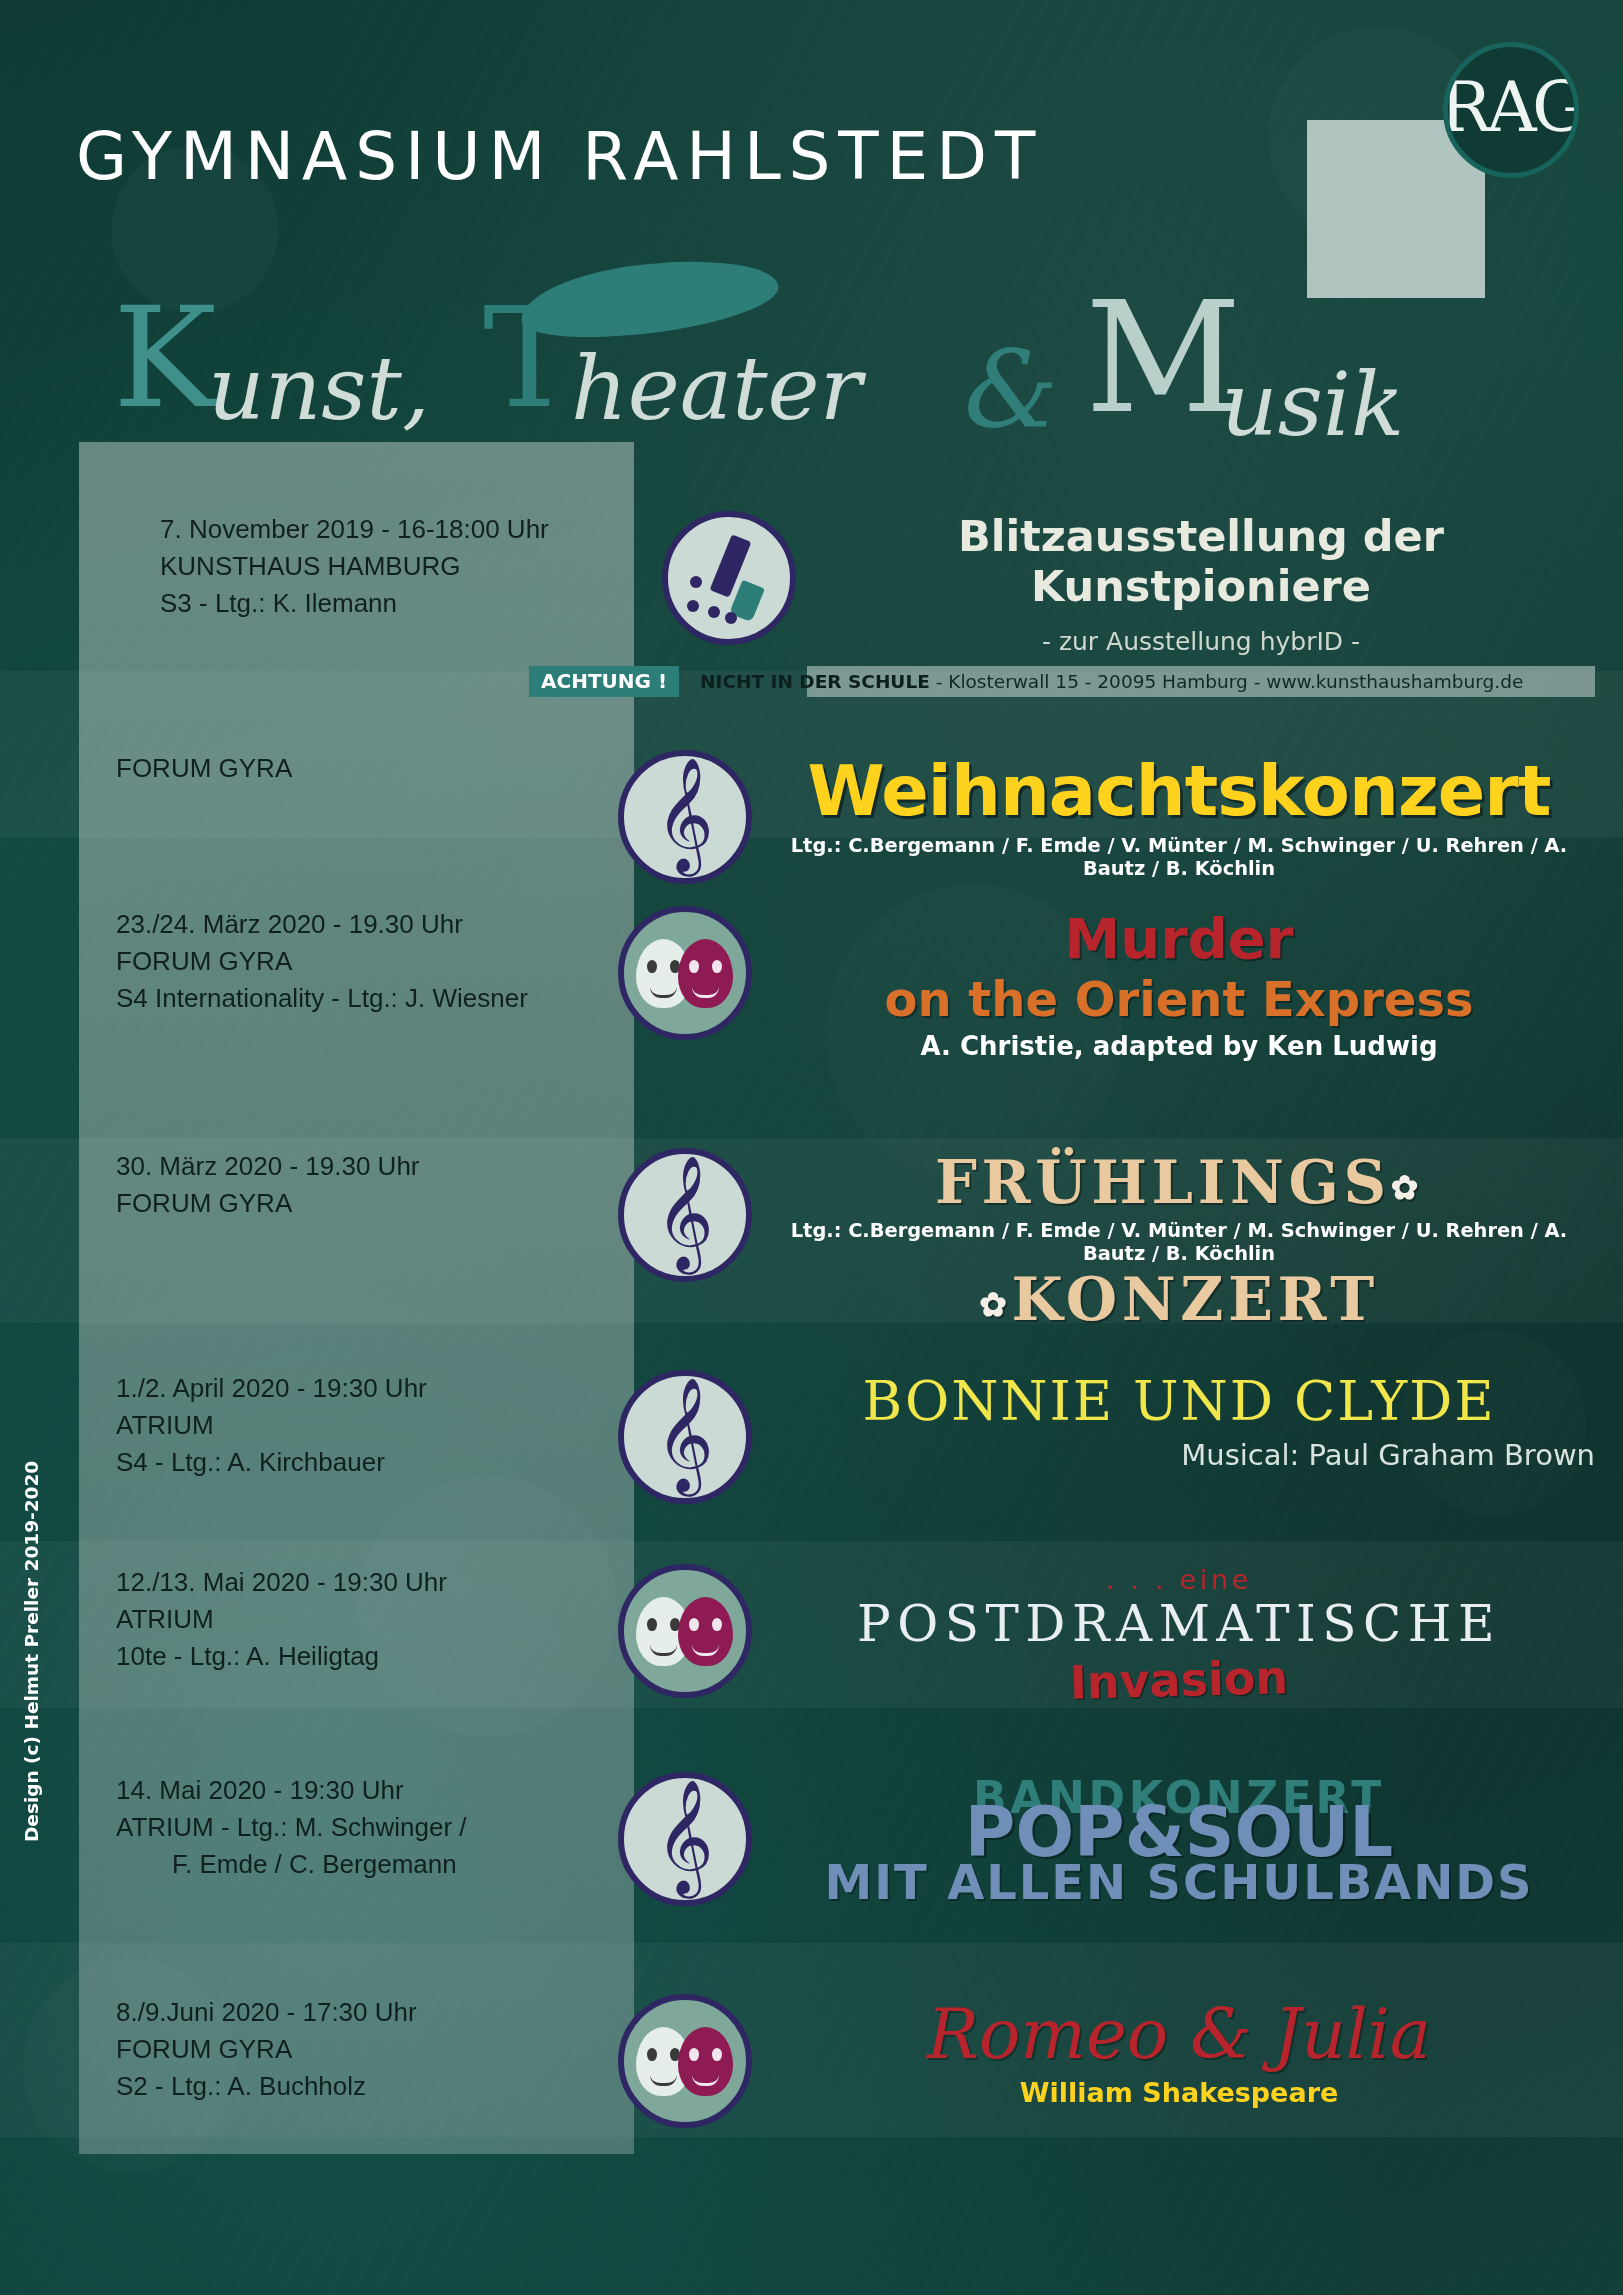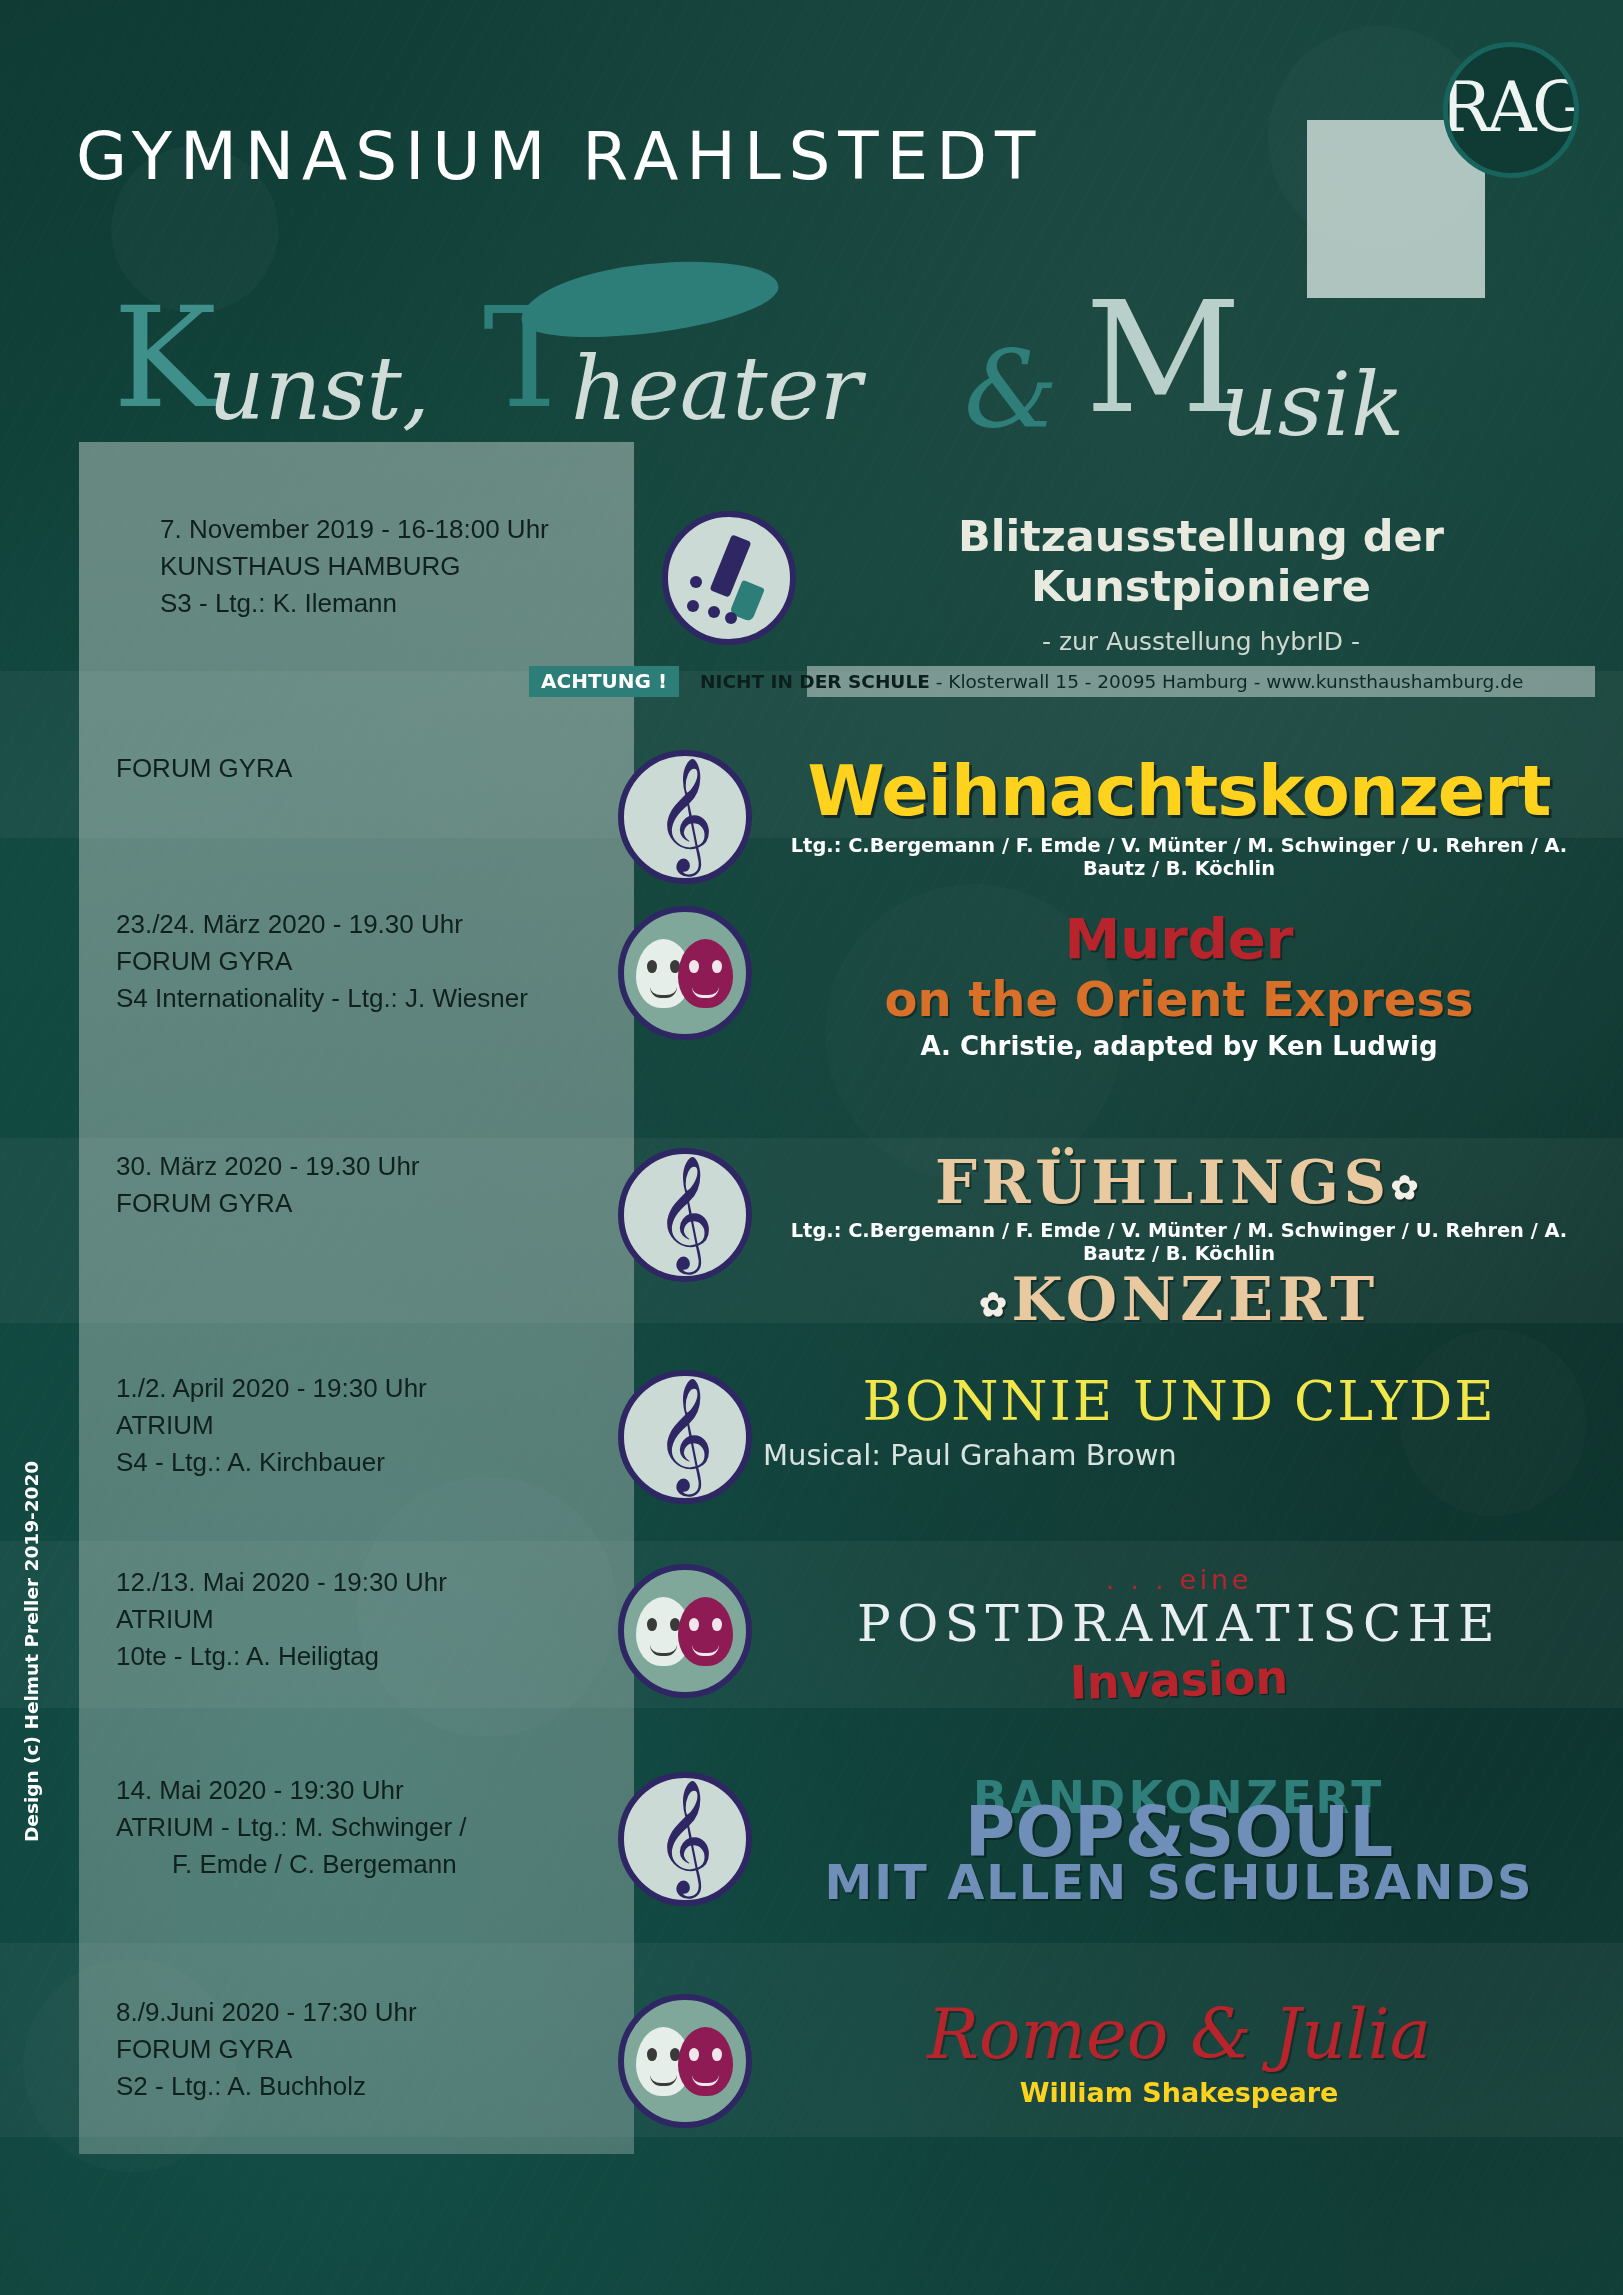--- a/index.html
+++ b/index.html
@@ -246,21 +246,21 @@
     font-family: "DejaVu Serif", serif;
     text-shadow: 1.9px 1.9px 0 rgba(0,0,0,0.35);
   }
   .flower { color: #f3eee6; font-size: 33px; vertical-align: middle; }
 
   
   .e5-l1 {
     color: #f2e74a; font-size: 54px; text-align: center; letter-spacing: 1.9px;
     font-family: "DejaVu Serif", serif;
   }
-  .e5-l2 { color: #d8e2de; font-size: 29px; text-align: left; margin-top: 4.6px;
+  .e5-l2 { color: #d8e2de; font-size: 29px; text-align: right; margin-top: 4.6px;
     font-family: "DejaVu Sans", sans-serif; }
 
   
   .e6-l0 { color: #b7242c; font-size: 27px; text-align: center; letter-spacing: 3.7px;
     font-family: "DejaVu Sans", sans-serif; }
   .e6-l1 { color: #e9eef0; font-size: 50px; text-align: center; letter-spacing: 6.5px;
     font-family: "DejaVu Serif", serif; }
   .e6-l2 {
     color: #b7242c; font-size: 46px; text-align: center; font-weight: 700;
     font-family: "DejaVu Sans", sans-serif; transform: rotate(-1.5deg);

